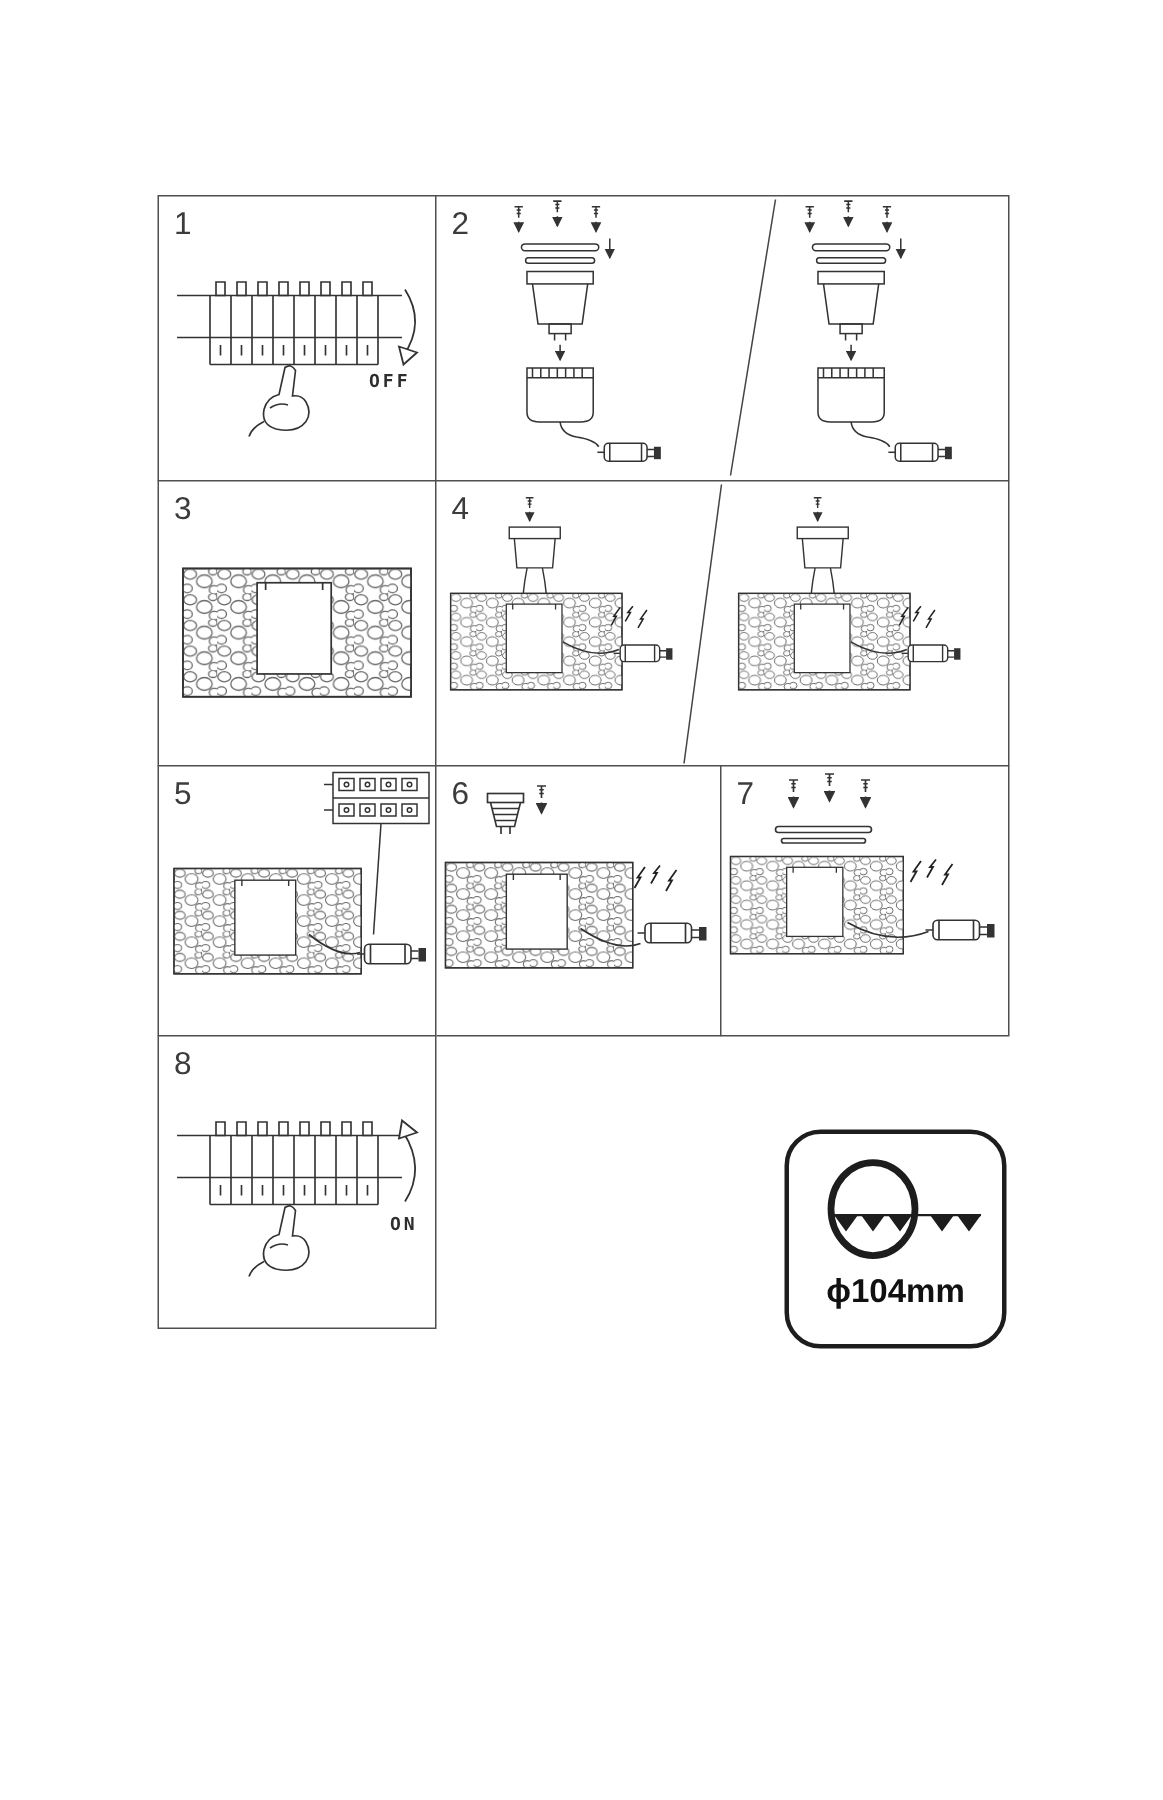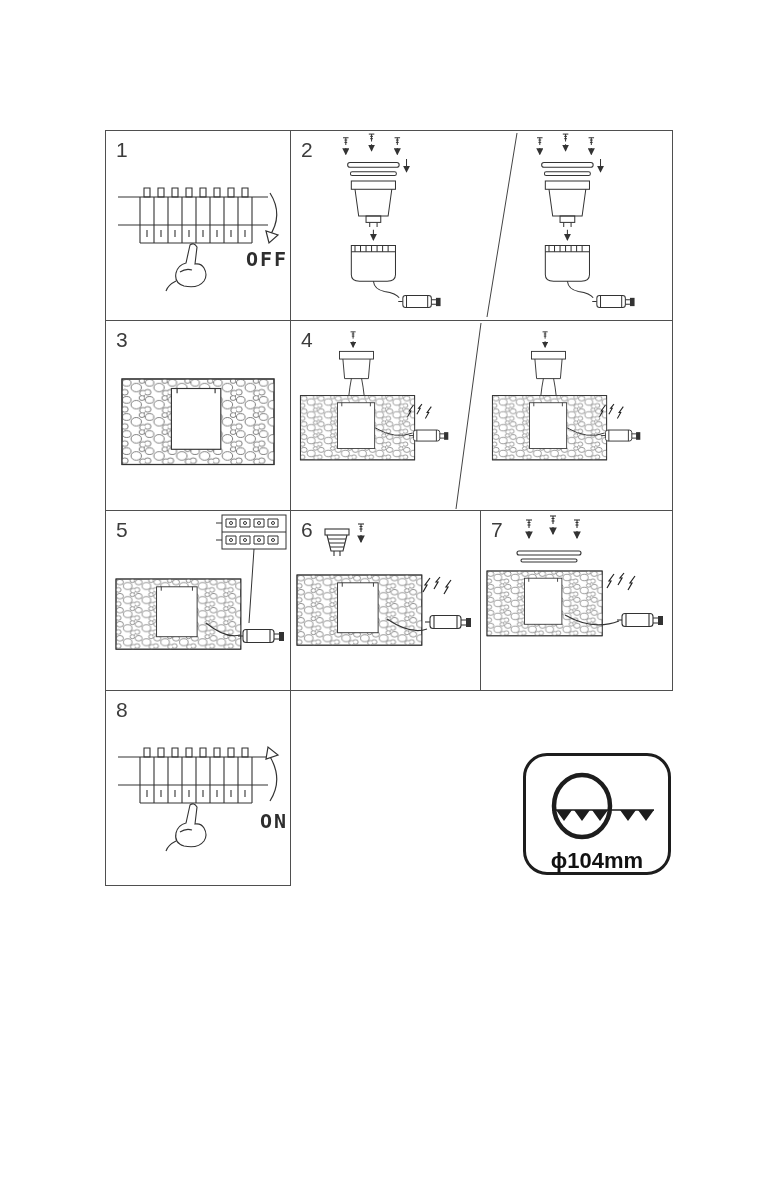--- a/index.html
+++ b/index.html
@@ -1,23 +1,23 @@
 <!DOCTYPE html>
 <html><head>
 <meta charset="utf-8">
 <style>
   html,body{margin:0;padding:0;background:#ffffff;}
   .page{position:relative;width:775px;height:1200px;background:#fff;
         font-family:"Liberation Sans",sans-serif;overflow:hidden;}
   .panel{position:absolute;background:#fff;border:1px solid #4f4f4f;box-sizing:border-box;}
   .panel svg{position:absolute;left:0;top:0;display:block;}
   .step-num{position:absolute;top:7px;left:10px;font-size:21px;color:#3c3c3c;z-index:2;}
-  .switch-label{position:absolute;font-size:20px;font-weight:600;letter-spacing:2px;
+  .switch-label{position:absolute;font-size:12px;font-weight:600;letter-spacing:2px;
         color:#2e2e2e;font-family:"DejaVu Sans Mono",monospace;z-index:2;}
-  .cutout-icon{position:absolute;left:523px;top:753px;width:148px;height:122px;
+  .cutout-icon{position:absolute;left:523px;top:753px;width:148px;height:146px;
         border:3px solid #1d1d1d;border-radius:24px;background:#fff;box-sizing:border-box;}
   svg text{font-family:"Liberation Sans",sans-serif;}
 </style>
 </head>
 <body>
 
 <div class="page">
 
   <svg width="0" height="0" style="position:absolute" aria-hidden="true">
     <defs>

